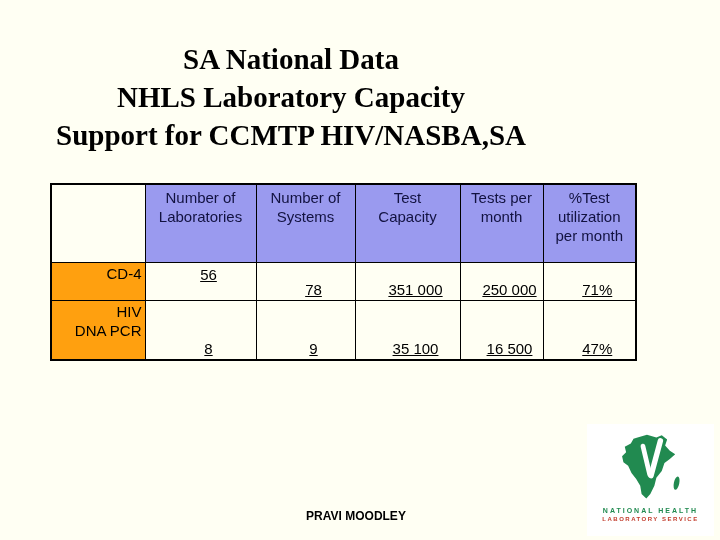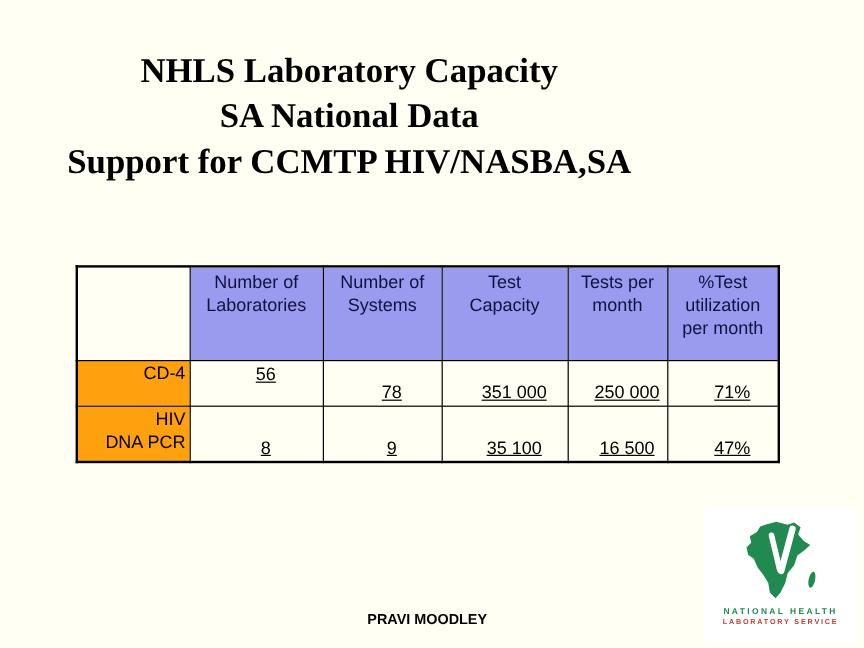--- a/index.html
+++ b/index.html
@@ -15,21 +15,21 @@
   
   .title{
     position:absolute;top:40px;left:8px;width:566px;
     text-align:center;
     font-family:"Liberation Serif", serif;
     font-weight:bold;font-size:29px;line-height:38px;
     color:#000000;
   }
   .title span{display:block;}
   
-  .tbl-wrap{position:absolute;left:63px;top:183px;margin-top:38px;}
+  .tbl-wrap{position:absolute;left:50px;top:183px;}
   table.cap{
     border-collapse:collapse;table-layout:fixed;
     border:2px solid #000;
     font-size:15px;color:#000;
   }
   table.cap th,table.cap td{border:1px solid #000;overflow:hidden;}
   th.colhead{
     background:#9A9AEF;color:#121240;
     font-weight:normal;font-size:15px;line-height:19px;
     vertical-align:top;text-align:center;padding:3px 2px 0 2px;
@@ -76,22 +76,22 @@
     font-size:6px;font-weight:bold;letter-spacing:1.5px;
     color:#C23B2B;line-height:8px;white-space:nowrap;
   }
 </style>
 </head>
 <body>
 
 <div class="slide">
 
   <div class="title">
+    <span>SA National Data</span>
     <span>NHLS Laboratory Capacity</span>
-    <span>SA National Data</span>
     <span>Support for CCMTP HIV/NASBA,SA</span>
   </div>
 
   <div class="tbl-wrap">
     <table class="cap">
       <colgroup>
         <col style="width:94px">
           <col style="width:111px">
           <col style="width:99px">
         <col style="width:105px">
@@ -129,21 +129,21 @@
             <span>CD-4</span>
           </td>
           <td class="data vtop">56</td>
           <td class="data">78</td>
           <td class="data">351 000</td>
           <td class="data">250 000</td>
           <td class="data">71%</td>
         </tr>
 
 
-        <tr style="height:47px">
+        <tr style="height:60px">
           <td class="rowlabel">
             <span>HIV</span>
             <span>DNA PCR</span>
           </td>
           <td class="data">8</td>
           <td class="data">9</td>
           <td class="data">35 100</td>
           <td class="data">16 500</td>
           <td class="data">47%</td>
         </tr>

